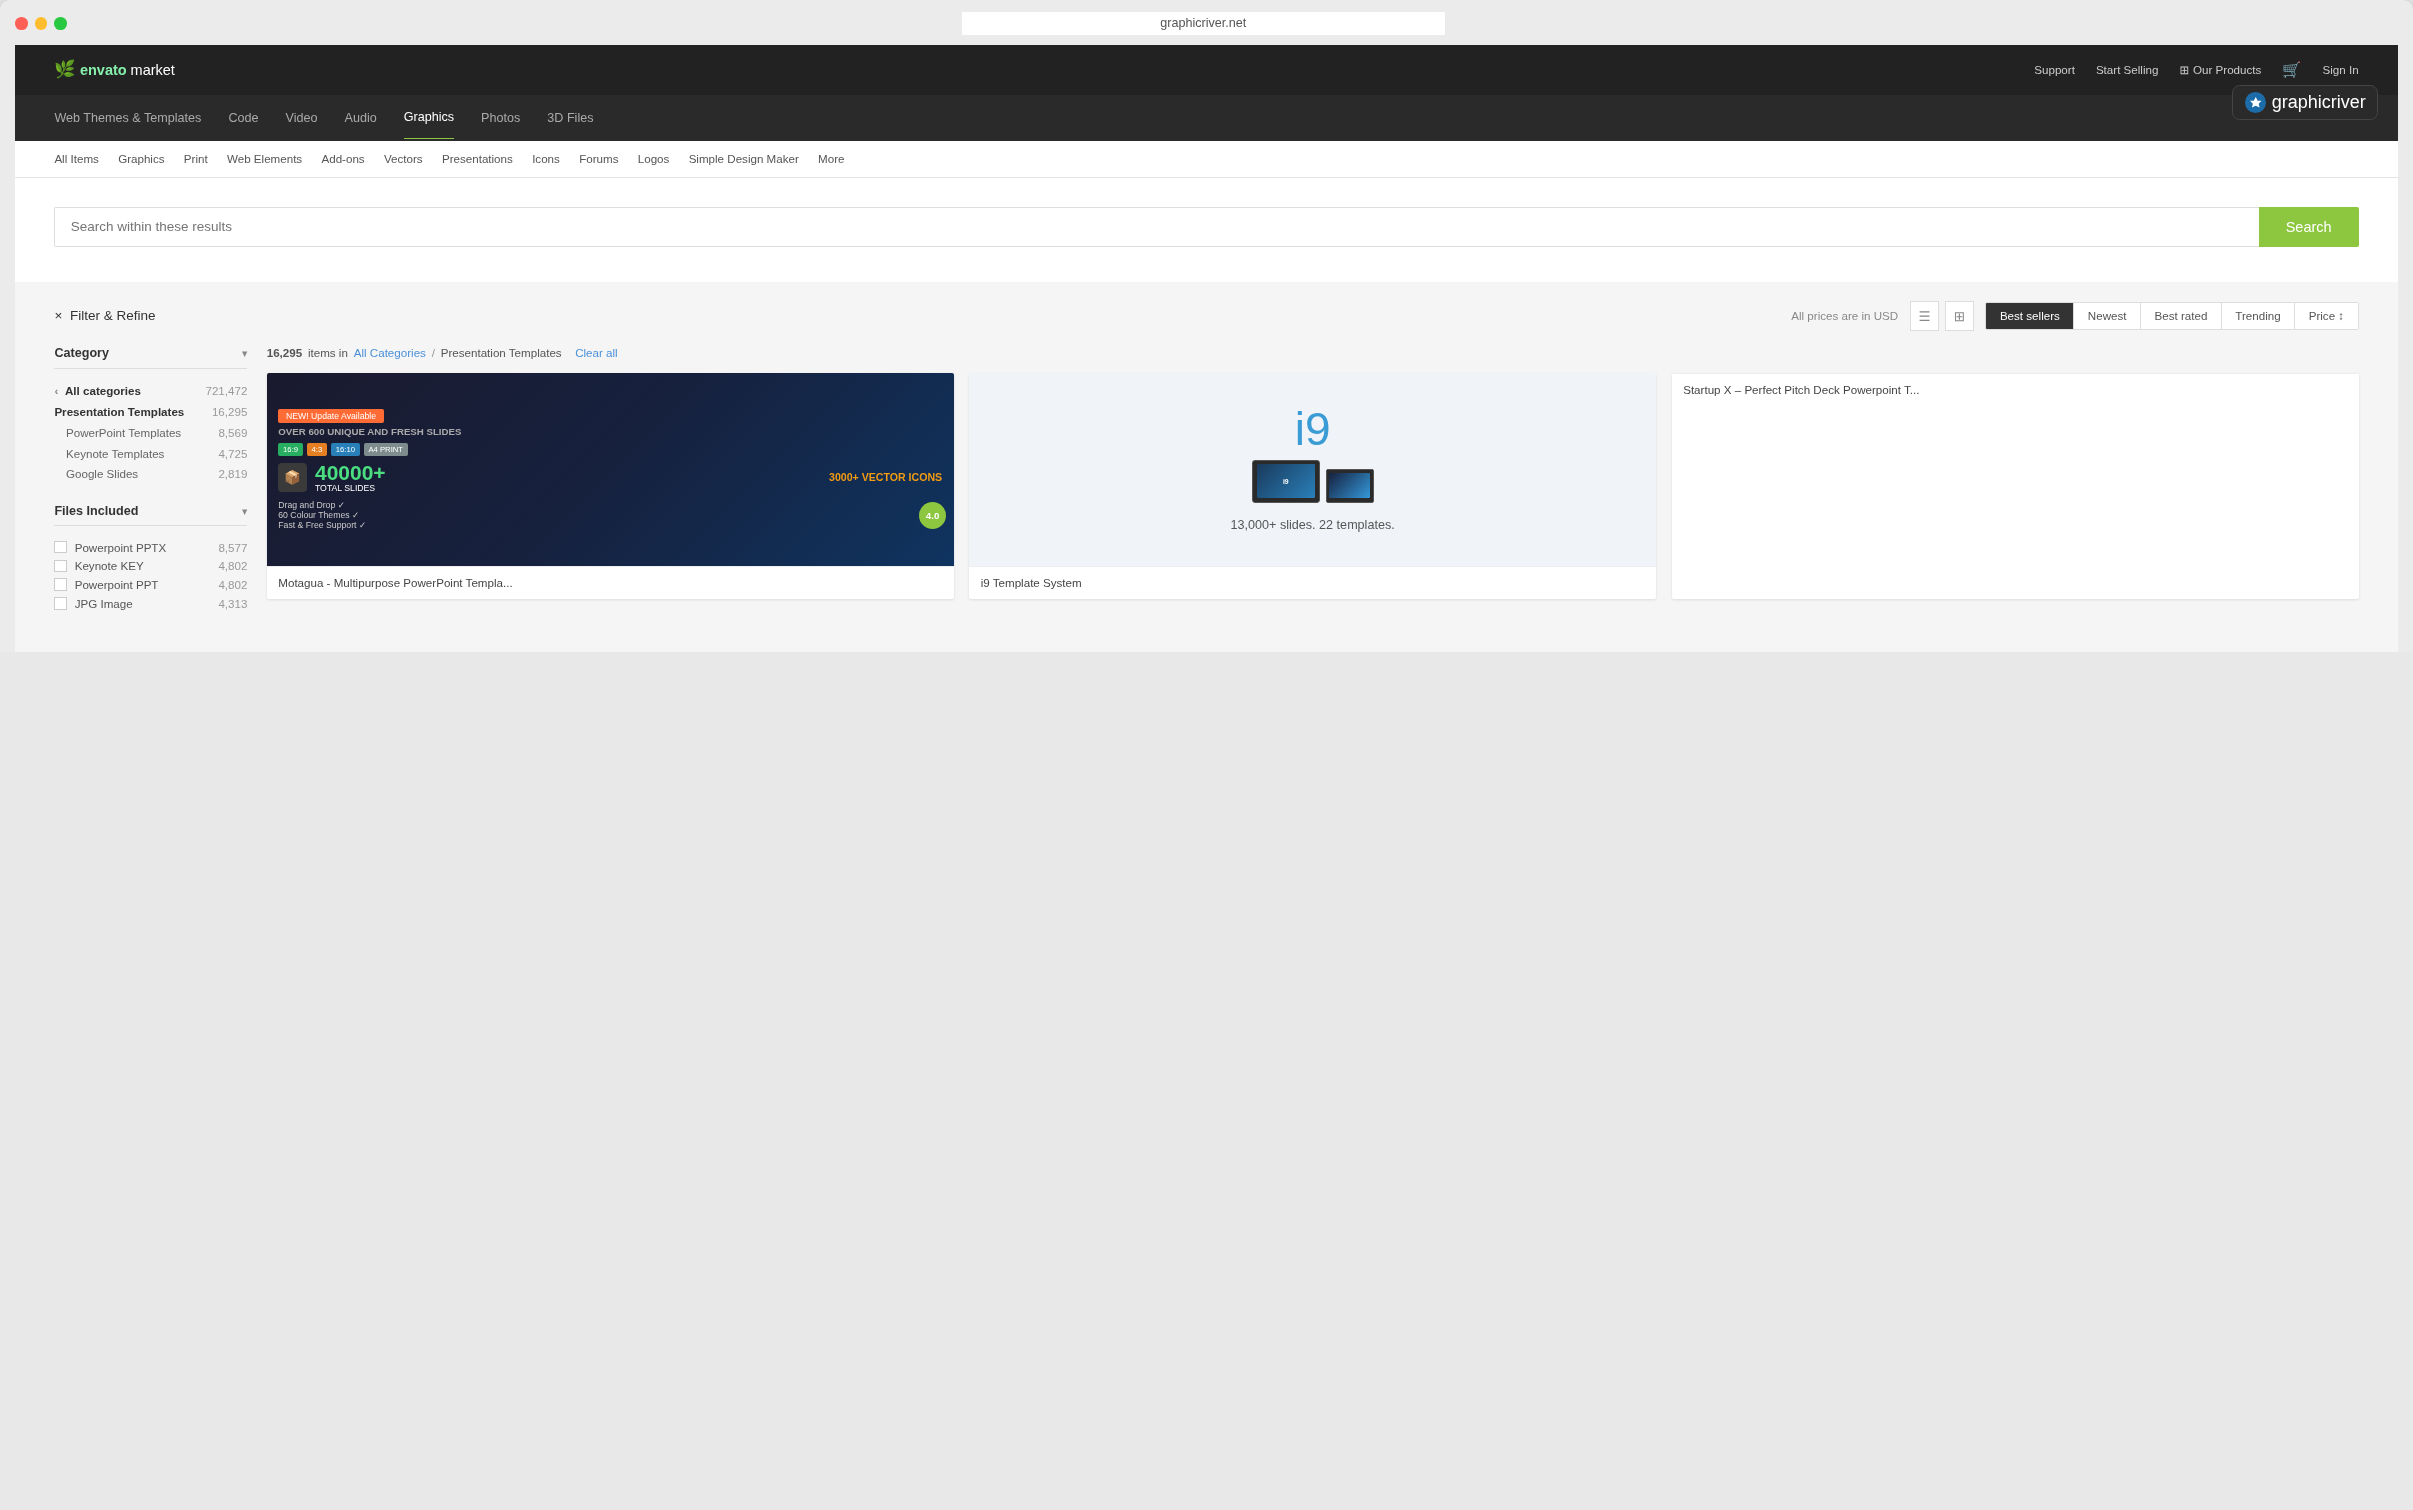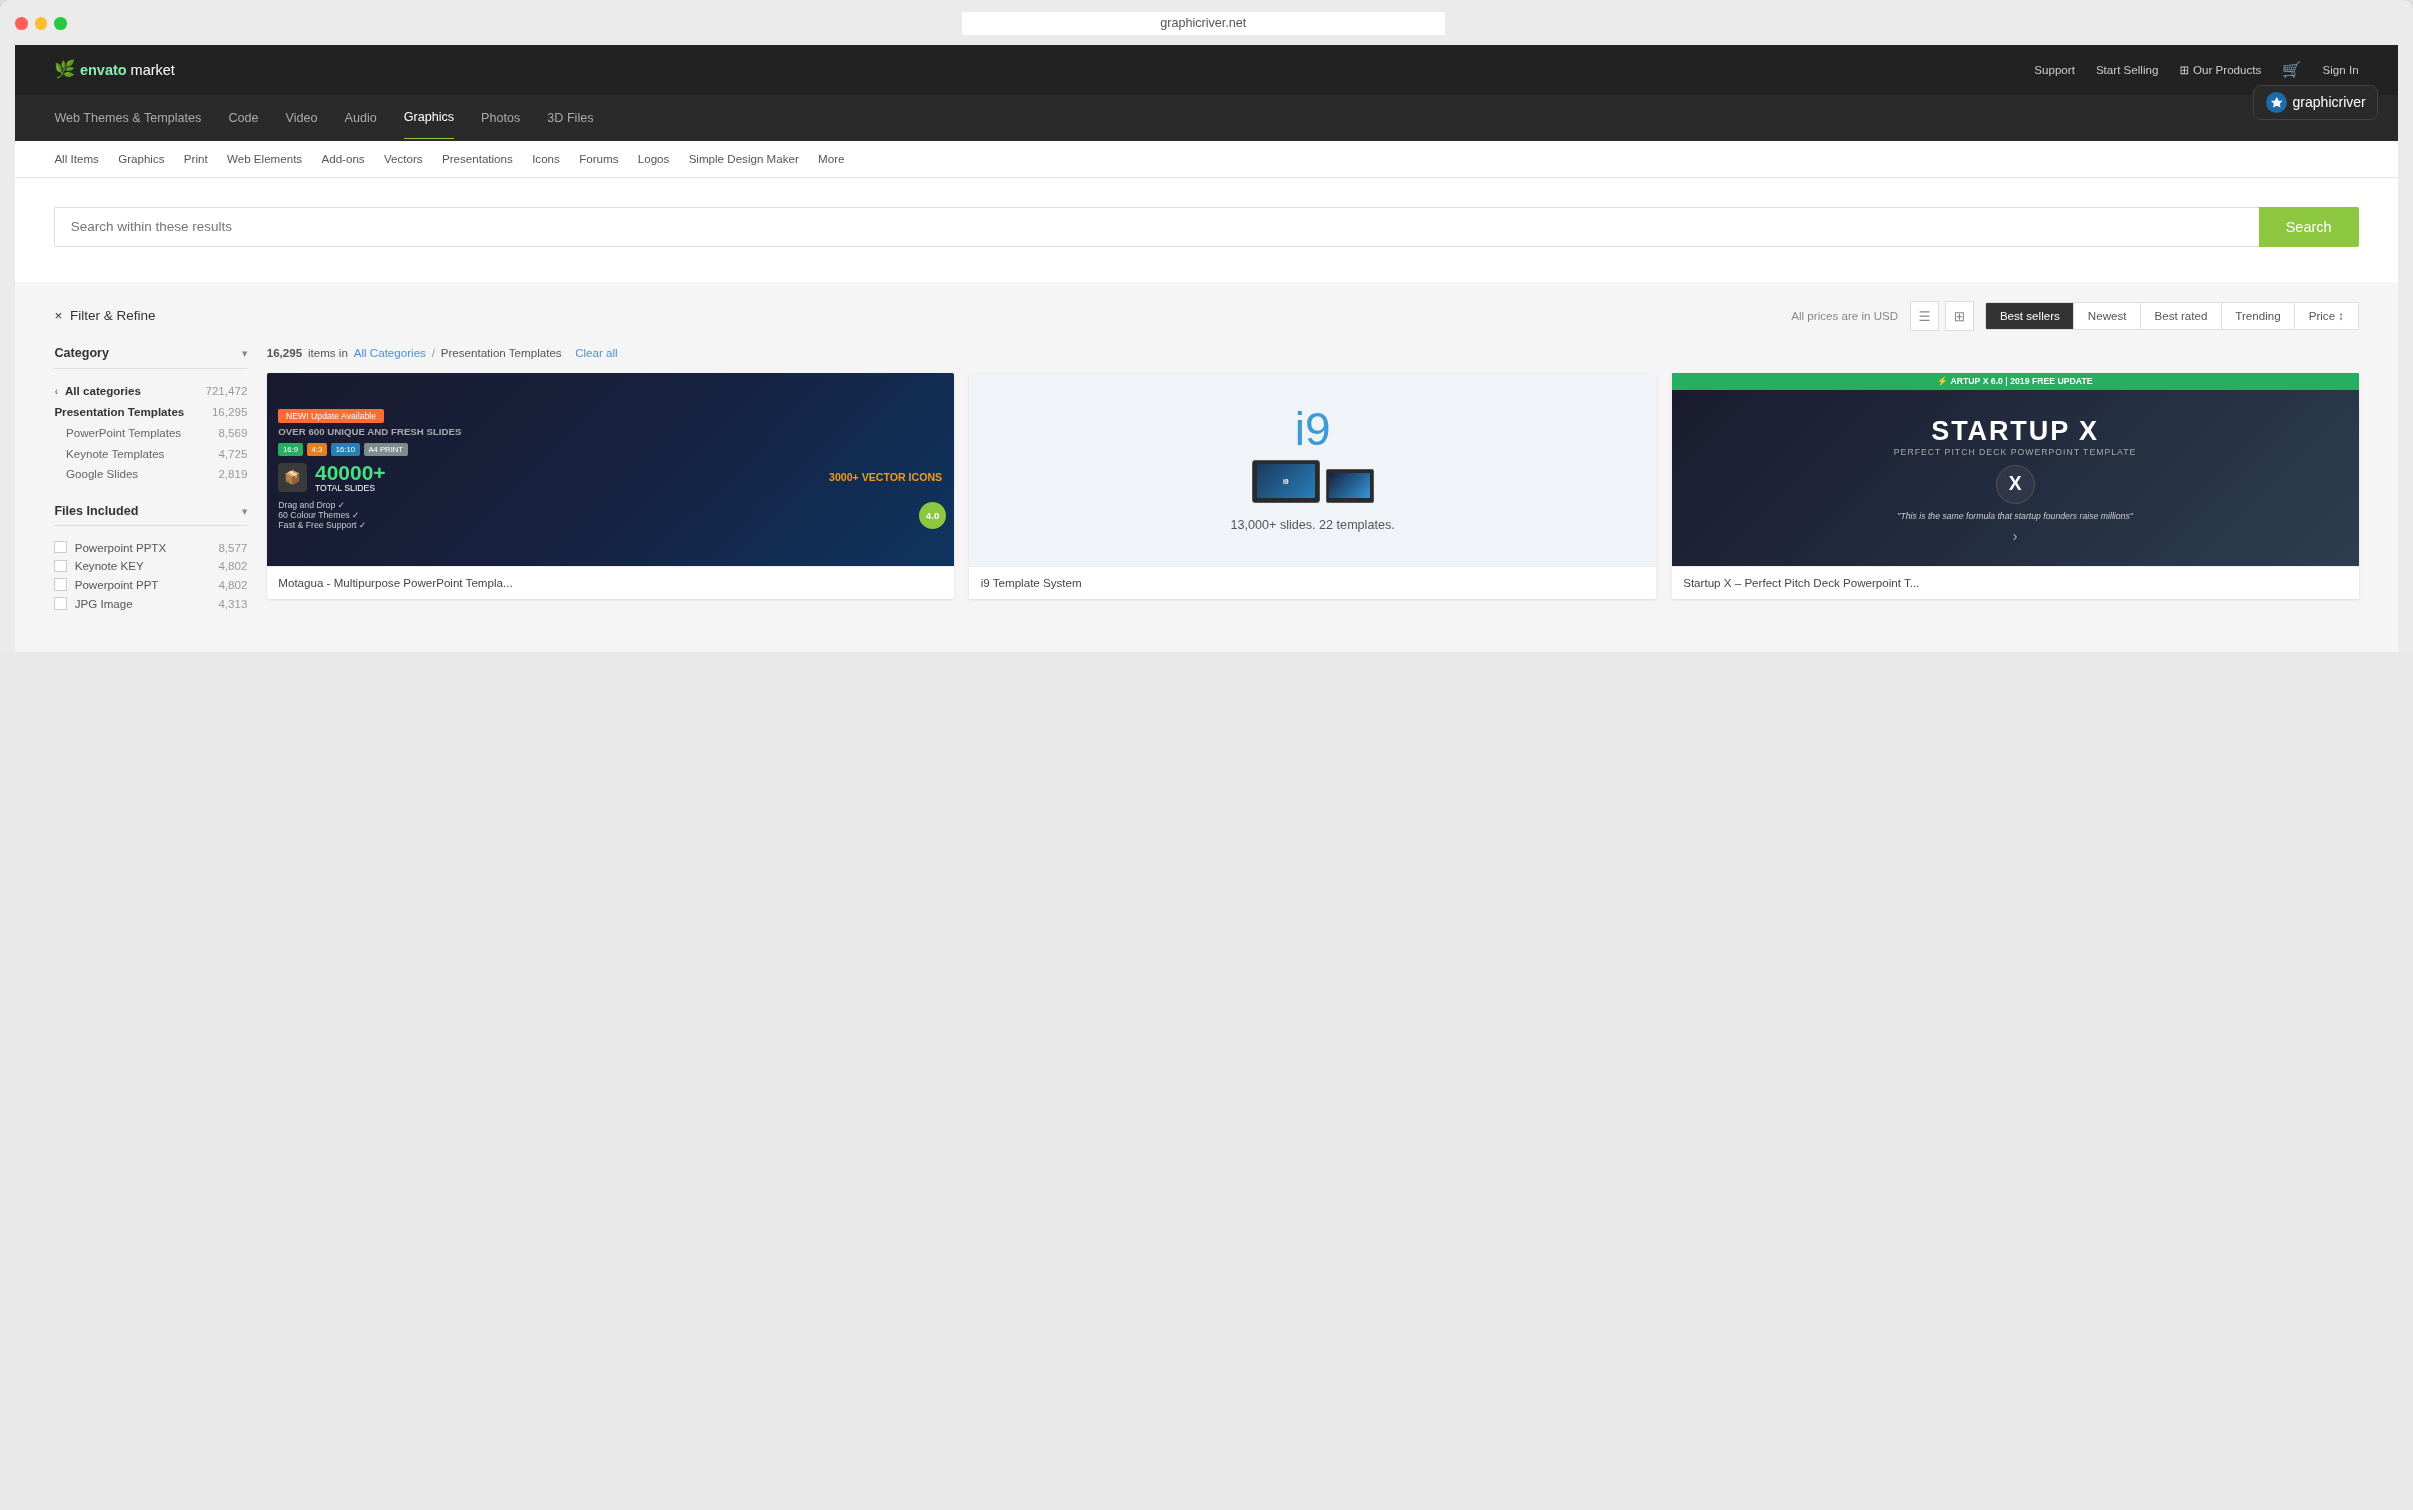--- a/index.html
+++ b/index.html
@@ -140,21 +140,21 @@
       border-radius: 50%;
       display: flex;
       align-items: center;
       justify-content: center;
       color: white;
       font-size: 11.6px;
       font-weight: bold;
     }
     .graphicriver-text {
       color: white;
-      font-size: 14px;
+      font-size: 18px;
     }
 
     
     .sub-nav {
       background: white;
       padding: 0 39px;
       display: flex;
       align-items: center;
       gap: 19.3px;
       height: 37px;
@@ -663,32 +663,20 @@
                   <div style="width:48px; height:34px; background:#2a2a2a; border-radius:1.9px; border:1.9px solid #555; display:flex; align-items:center; justify-content:center;">
                     <div style="width:41px; height:25px; background:linear-gradient(135deg,#16213e,#3498db); border-radius:1px;"></div>
                   </div>
                 </div>
                 <div style="font-size:12.6px; color:#555;">13,000+ slides. 22 templates.</div>
               </div>
               <div class="product-title-bar">i9 Template System</div>
             </div>
 
             <div class="product-card">
-              <div class="product-img-placeholder startupx-bg" style="flex-direction:column; position:relative;">
-                <div style="position:absolute; top:0; left:0; right:0; background:#27ae60; color:white; font-size:8.7px; text-align:center; padding:3.9px; font-weight:bold;">⚡ ARTUP X 6.0 | 2019 FREE UPDATE</div>
-                <div style="margin-top:23px; text-align:center;">
-                  <div style="color:white; font-size:27px; font-weight:900; letter-spacing:1.9px;">STARTUP X</div>
-                  <div style="color:#aaa; font-size:8.7px; letter-spacing:1px; margin-bottom:7.7px;">PERFECT PITCH DECK POWERPOINT TEMPLATE</div>
-                  <div style="width:39px; height:39px; border:1.9px solid #555; border-radius:50%; display:flex; align-items:center; justify-content:center; margin:0 auto 7.7px; background: rgba(255,255,255,0.05);">
-                    <span style="color:white; font-size:19.3px; font-weight:bold;">X</span>
-                  </div>
-                  <div style="color:#ccc; font-size:8.7px; font-style:italic; padding:0 15.4px;">"This is the same formula that startup founders raise millions"</div>
-                  <div style="color:#aaa; font-size:15.4px; margin-top:5.8px;">›</div>
-                </div>
-              </div>
               <div class="product-title-bar">Startup X – Perfect Pitch Deck Powerpoint T...</div>
             </div>
 
           </div>
         </div>
       </div>
     </div>
   </div>
 </div>
 

